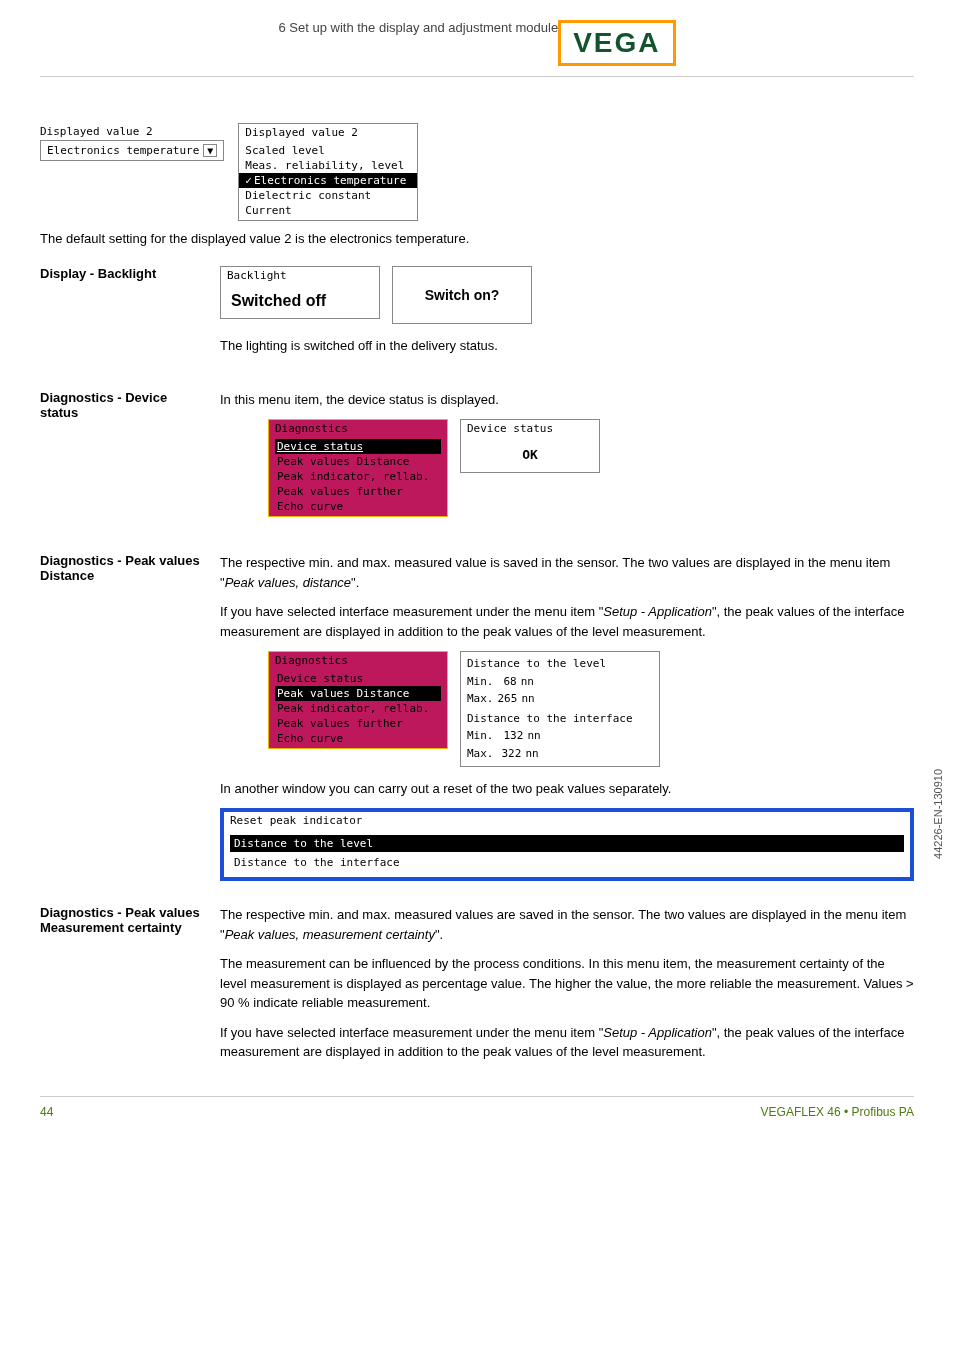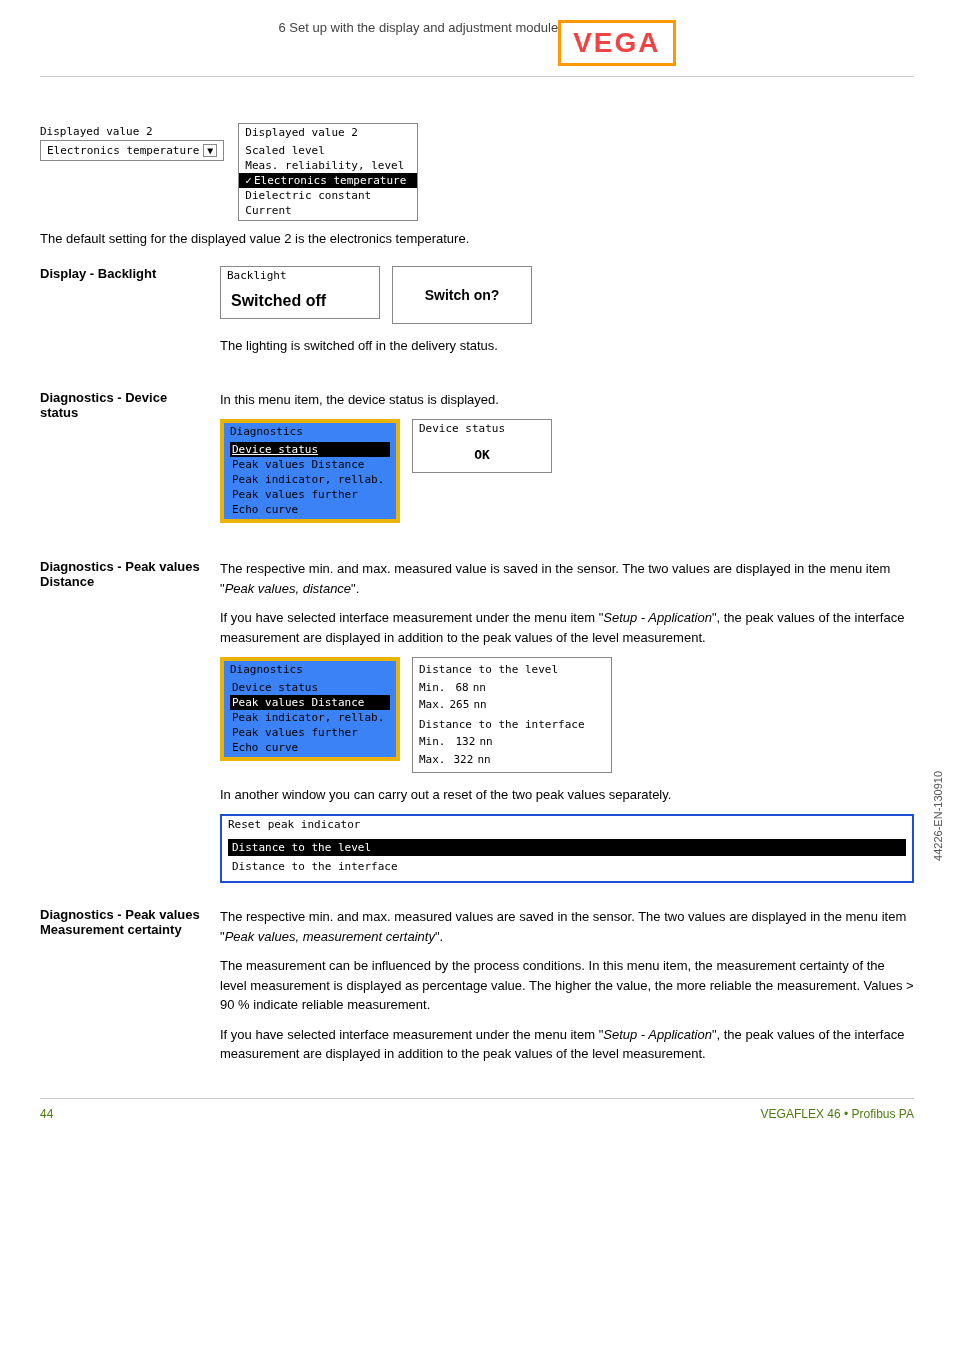--- a/index.html
+++ b/index.html
@@ -29,21 +29,21 @@
     }
 
     .header-title {
       font-size: 13px;
       color: #444;
     }
 
     .logo {
       font-size: 28px;
       font-weight: bold;
-      color: #ef4444;
+      color: #14532d;
       letter-spacing: 2px;
       border: 3px solid #f90;
       padding: 4px 12px;
     }
 
     
     .section {
       display: flex;
       margin-bottom: 24px;
       gap: 0;
@@ -102,25 +102,26 @@
       padding: 20px 24px;
       font-size: 14px;
       font-weight: bold;
       font-family: Arial, sans-serif;
       min-width: 140px;
       text-align: center;
     }
 
     
     .diag-box {
-      border: 4px solid #eab308;
-      font-family: monospace;
-      font-size: 11px;
-      background: #3b82f6;
+      border: 1px solid #eab308;
+      font-family: monospace;
+      font-size: 11px;
+      background: #be185d;
       min-width: 180px;
+      margin-left: 48px;
     }
 
     .diag-box-title {
       padding: 2px 6px;
       font-size: 11px;
     }
 
     .diag-box-body {
       padding: 2px 6px;
     }
@@ -167,21 +168,21 @@
       min-width: 200px;
     }
 
     .distance-box-body {
       padding: 3px 6px;
       line-height: 1.6;
     }
 
     
     .reset-box {
-      border: 2px solid #1d4ed8;
+      border: 4px solid #1d4ed8;
       font-family: monospace;
       font-size: 11px;
       background: #fff;
       min-width: 190px;
     }
 
     .reset-box-title {
       padding: 2px 6px;
     }
 

